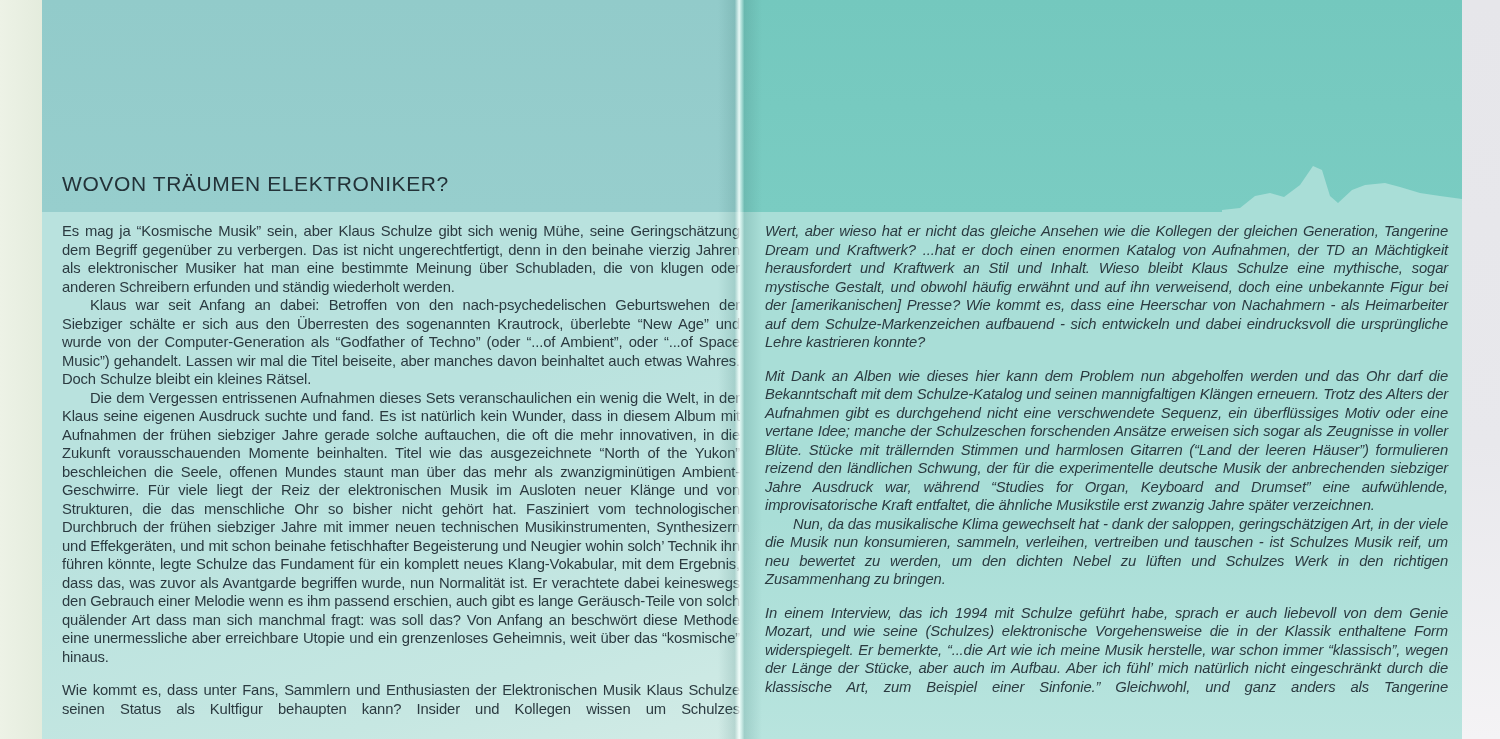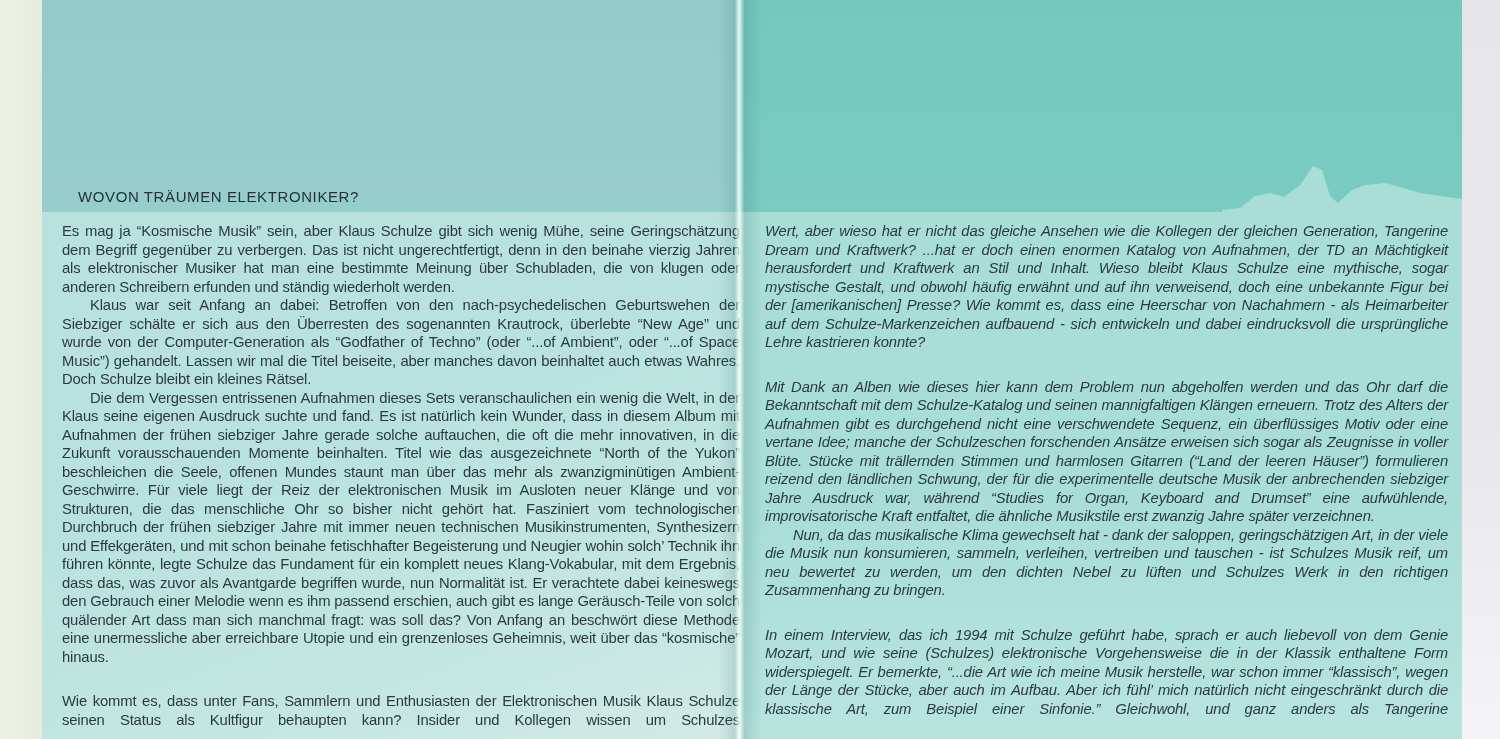--- a/index.html
+++ b/index.html
@@ -29,33 +29,33 @@
     position:absolute;left:718px;top:0;width:44px;height:739px;pointer-events:none;
     background:linear-gradient(to right,
       rgba(60,120,115,0) 0%,
       rgba(60,120,115,.18) 38%,
       rgba(245,255,252,.85) 48%,
       rgba(245,255,252,.55) 52%,
       rgba(60,120,115,.20) 60%,
       rgba(60,120,115,0) 100%);
   }
   .page-title{
-    position:absolute;left:20px;top:172px;margin:16px;
-    font-size:15px;font-weight:500;letter-spacing:.6px;color:var(--heading);
+    position:absolute;left:20px;top:172px;margin:0;
+    font-size:21px;font-weight:500;letter-spacing:.6px;color:var(--heading);
   }
   .textcol{
     position:absolute;top:222px;color:var(--text);
     font-size:14.8px;line-height:18.5px;letter-spacing:-0.15px;
     text-align:justify;
   }
   .page-left .textcol{left:20px;width:678px;}
   .page-right .textcol{left:25px;width:683px;}
   .para{margin:0;}
   .para.indent{text-indent:28px;}
-  .para.gap{margin-top:26px;}
+  .para.gap{margin-top:15px;}
   .para.cont{text-align-last:justify;}
 </style>
 </head>
 <body>
 
 <div class="spread" style="--scan-edge-left: #edf2e6; --scan-edge-right: #e8e8ec; --left-band: #97cecd; --left-body: #b9e2de; --right-band: #7accc2; --right-body: #a9ded7; --text: #2b3a40; --heading: #233238;">
 
   <div class="edge edge-left"></div>
 
   <div class="page page-left">

